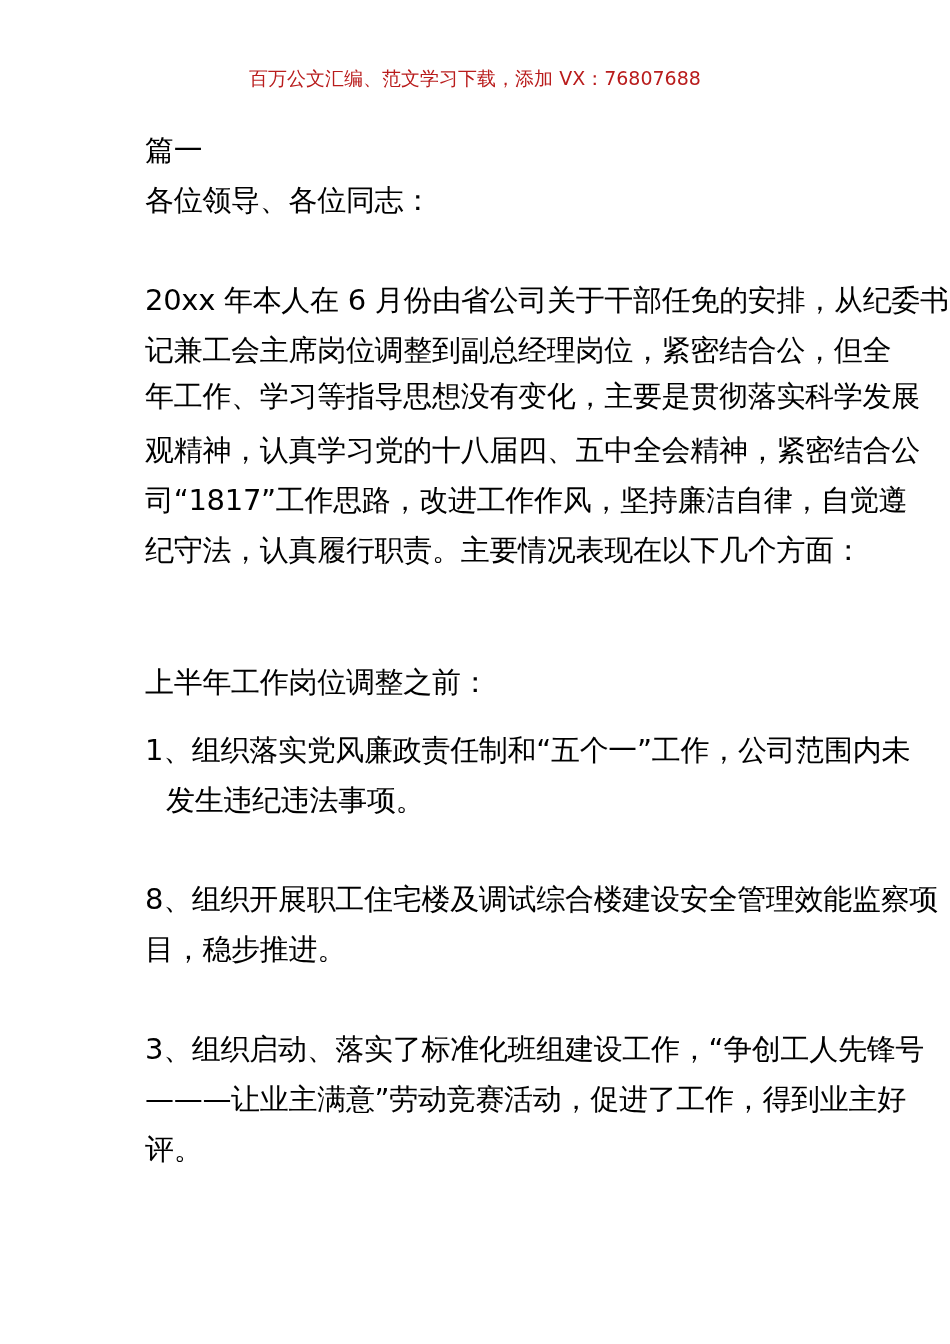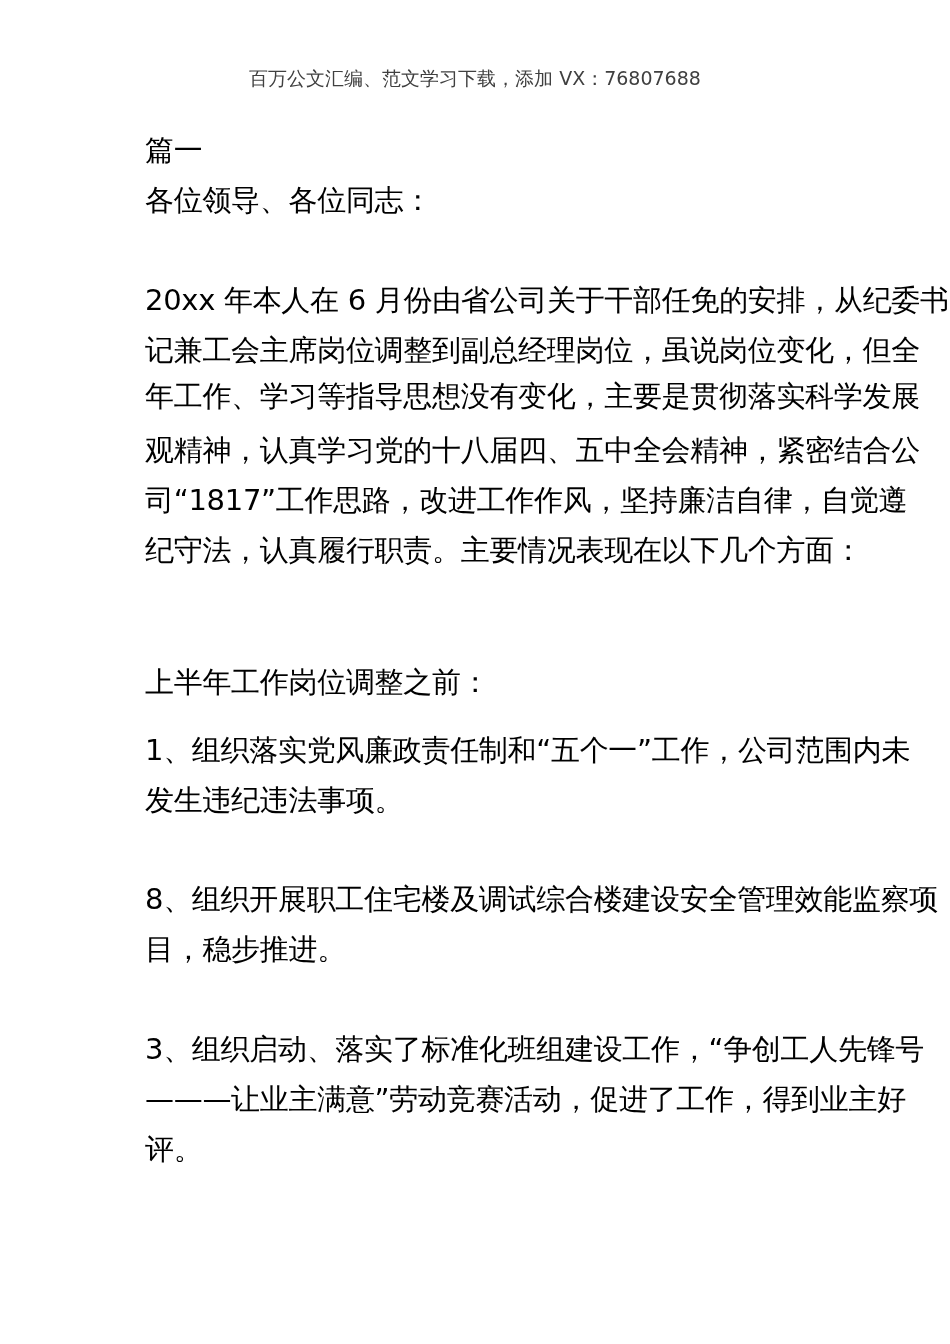--- a/index.html
+++ b/index.html
@@ -1,47 +1,47 @@
 <!DOCTYPE html>
 <html><head>
 <meta charset="utf-8">
 <style>
   html, body { margin: 0; padding: 0; background: #ffffff; }
   body { width: 950px; height: 1344px; position: relative; overflow: hidden;
          font-family: "DejaVu Sans", "Liberation Sans", sans-serif; color: #000; }
   .header { position: absolute; top: 66px; left: 0; width: 950px; text-align: center;
-            font-size: 19px; color: #404040; letter-spacing: 0px; }
+            font-size: 19px; color: #b91c1c; letter-spacing: 0px; }
   .line { position: absolute; left: 145px; width: 665px; font-size: 29px;
           line-height: 30px; white-space: nowrap; letter-spacing: -0.3px; }
 </style>
 </head>
 <body>
 
 <div>
   <div class="header">百万公文汇编、范文学习下载，添加 VX：76807688</div>
 
   <div class="line" style="top:135px;">篇一</div>
   <div class="line" style="top:185px;">各位领导、各位同志：</div>
 
   <div>
     <div class="line" style="top:285px;">20xx 年本人在 6 月份由省公司关于干部任免的安排，从纪委书</div>
-    <div class="line" style="top:335px;">记兼工会主席岗位调整到副总经理岗位，虽说岗位变化，但全</div>
+    <div class="line" style="top:335px;">记兼工会主席岗位调整到副总经理岗位，紧密结合公，但全</div>
     <div class="line" style="top:381px;">年工作、学习等指导思想没有变化，主要是贯彻落实科学发展</div>
     <div class="line" style="top:435px;">观精神，认真学习党的十八届四、五中全会精神，紧密结合公</div>
     <div class="line" style="top:485px;">司“1817”工作思路，改进工作作风，坚持廉洁自律，自觉遵</div>
     <div class="line" style="top:535px;">纪守法，认真履行职责。主要情况表现在以下几个方面：</div>
   </div>
 
   <div>
     <div class="line" style="top:635px;margin-top:32px;">上半年工作岗位调整之前：</div>
   </div>
 
   <div>
     <div class="line" style="top:735px;">1、组织落实党风廉政责任制和“五个一”工作，公司范围内未</div>
-    <div class="line" style="top:785px;">发生违纪违法事项。</div>
+    <div class="line" style="top:785px;margin-left:21px;">发生违纪违法事项。</div>
   </div>
 
   <div>
     <div class="line" style="top:884px;">8、组织开展职工住宅楼及调试综合楼建设安全管理效能监察项</div>
     <div class="line" style="top:934px;">目，稳步推进。</div>
   </div>
 
   <div>
     <div class="line" style="top:1034px;text-align:right;">3、组织启动、落实了标准化班组建设工作，“争创工人先锋号</div>
     <div class="line" style="top:1084px;">———让业主满意”劳动竞赛活动，促进了工作，得到业主好</div>

